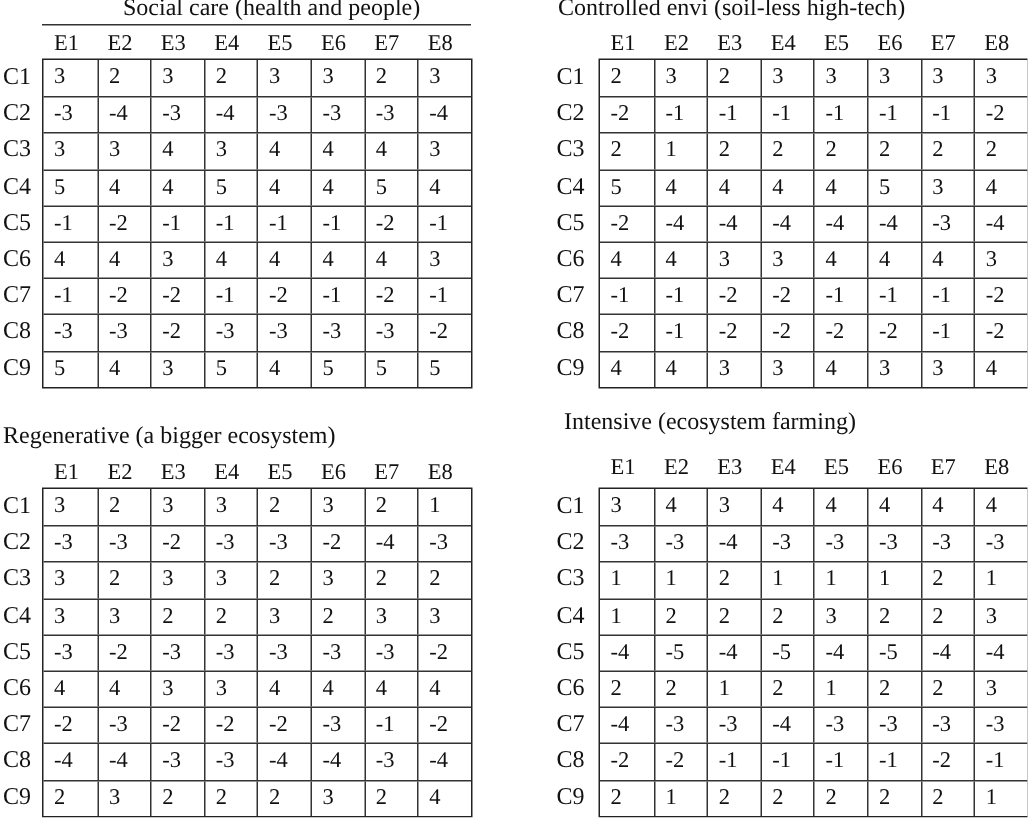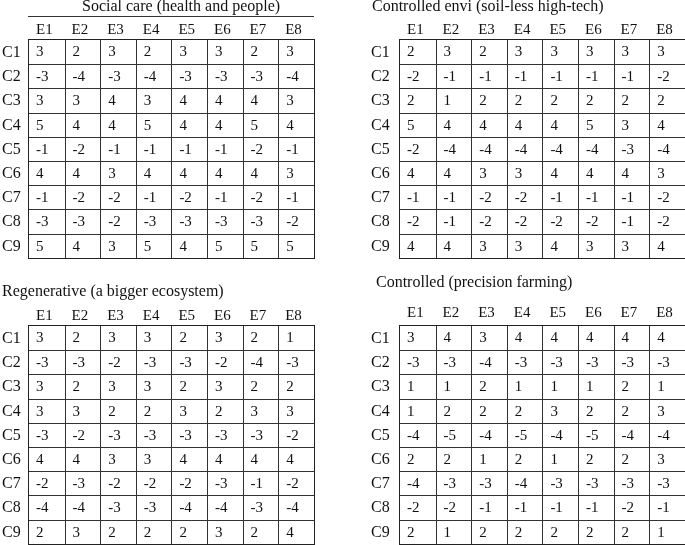--- a/index.html
+++ b/index.html
@@ -373,21 +373,21 @@
           <div class="cell" style="width: 35.6px;">2</div>
           <div class="cell" style="width: 35.6px;">2</div>
           <div class="cell" style="width: 35.6px;">2</div>
           <div class="cell" style="width: 35.6px;">3</div>
           <div class="cell" style="width: 35.6px;">2</div>
           <div class="cell" style="width: 35.6px;">4</div>
         </div>
       </div>
     </div>
     <div class="panel" style="left: 0px; top: 0px;">
-      <div class="panel-title" style="left: 376px; top: 273px;">Controlled (precision farming)</div>
+      <div class="panel-title" style="left: 376px; top: 273px;">Intensive (ecosystem farming)</div>
       <div class="hdr-row" style="left: 399px; top: 304px;">
         <div class="hdr-cell" style="width: 35.6px;">E1</div>
         <div class="hdr-cell" style="width: 35.6px;">E2</div>
         <div class="hdr-cell" style="width: 35.6px;">E3</div>
         <div class="hdr-cell" style="width: 35.6px;">E4</div>
         <div class="hdr-cell" style="width: 35.6px;">E5</div>
         <div class="hdr-cell" style="width: 35.6px;">E6</div>
         <div class="hdr-cell" style="width: 35.6px;">E7</div>
         <div class="hdr-cell" style="width: 35.6px;">E8</div>
       </div>

